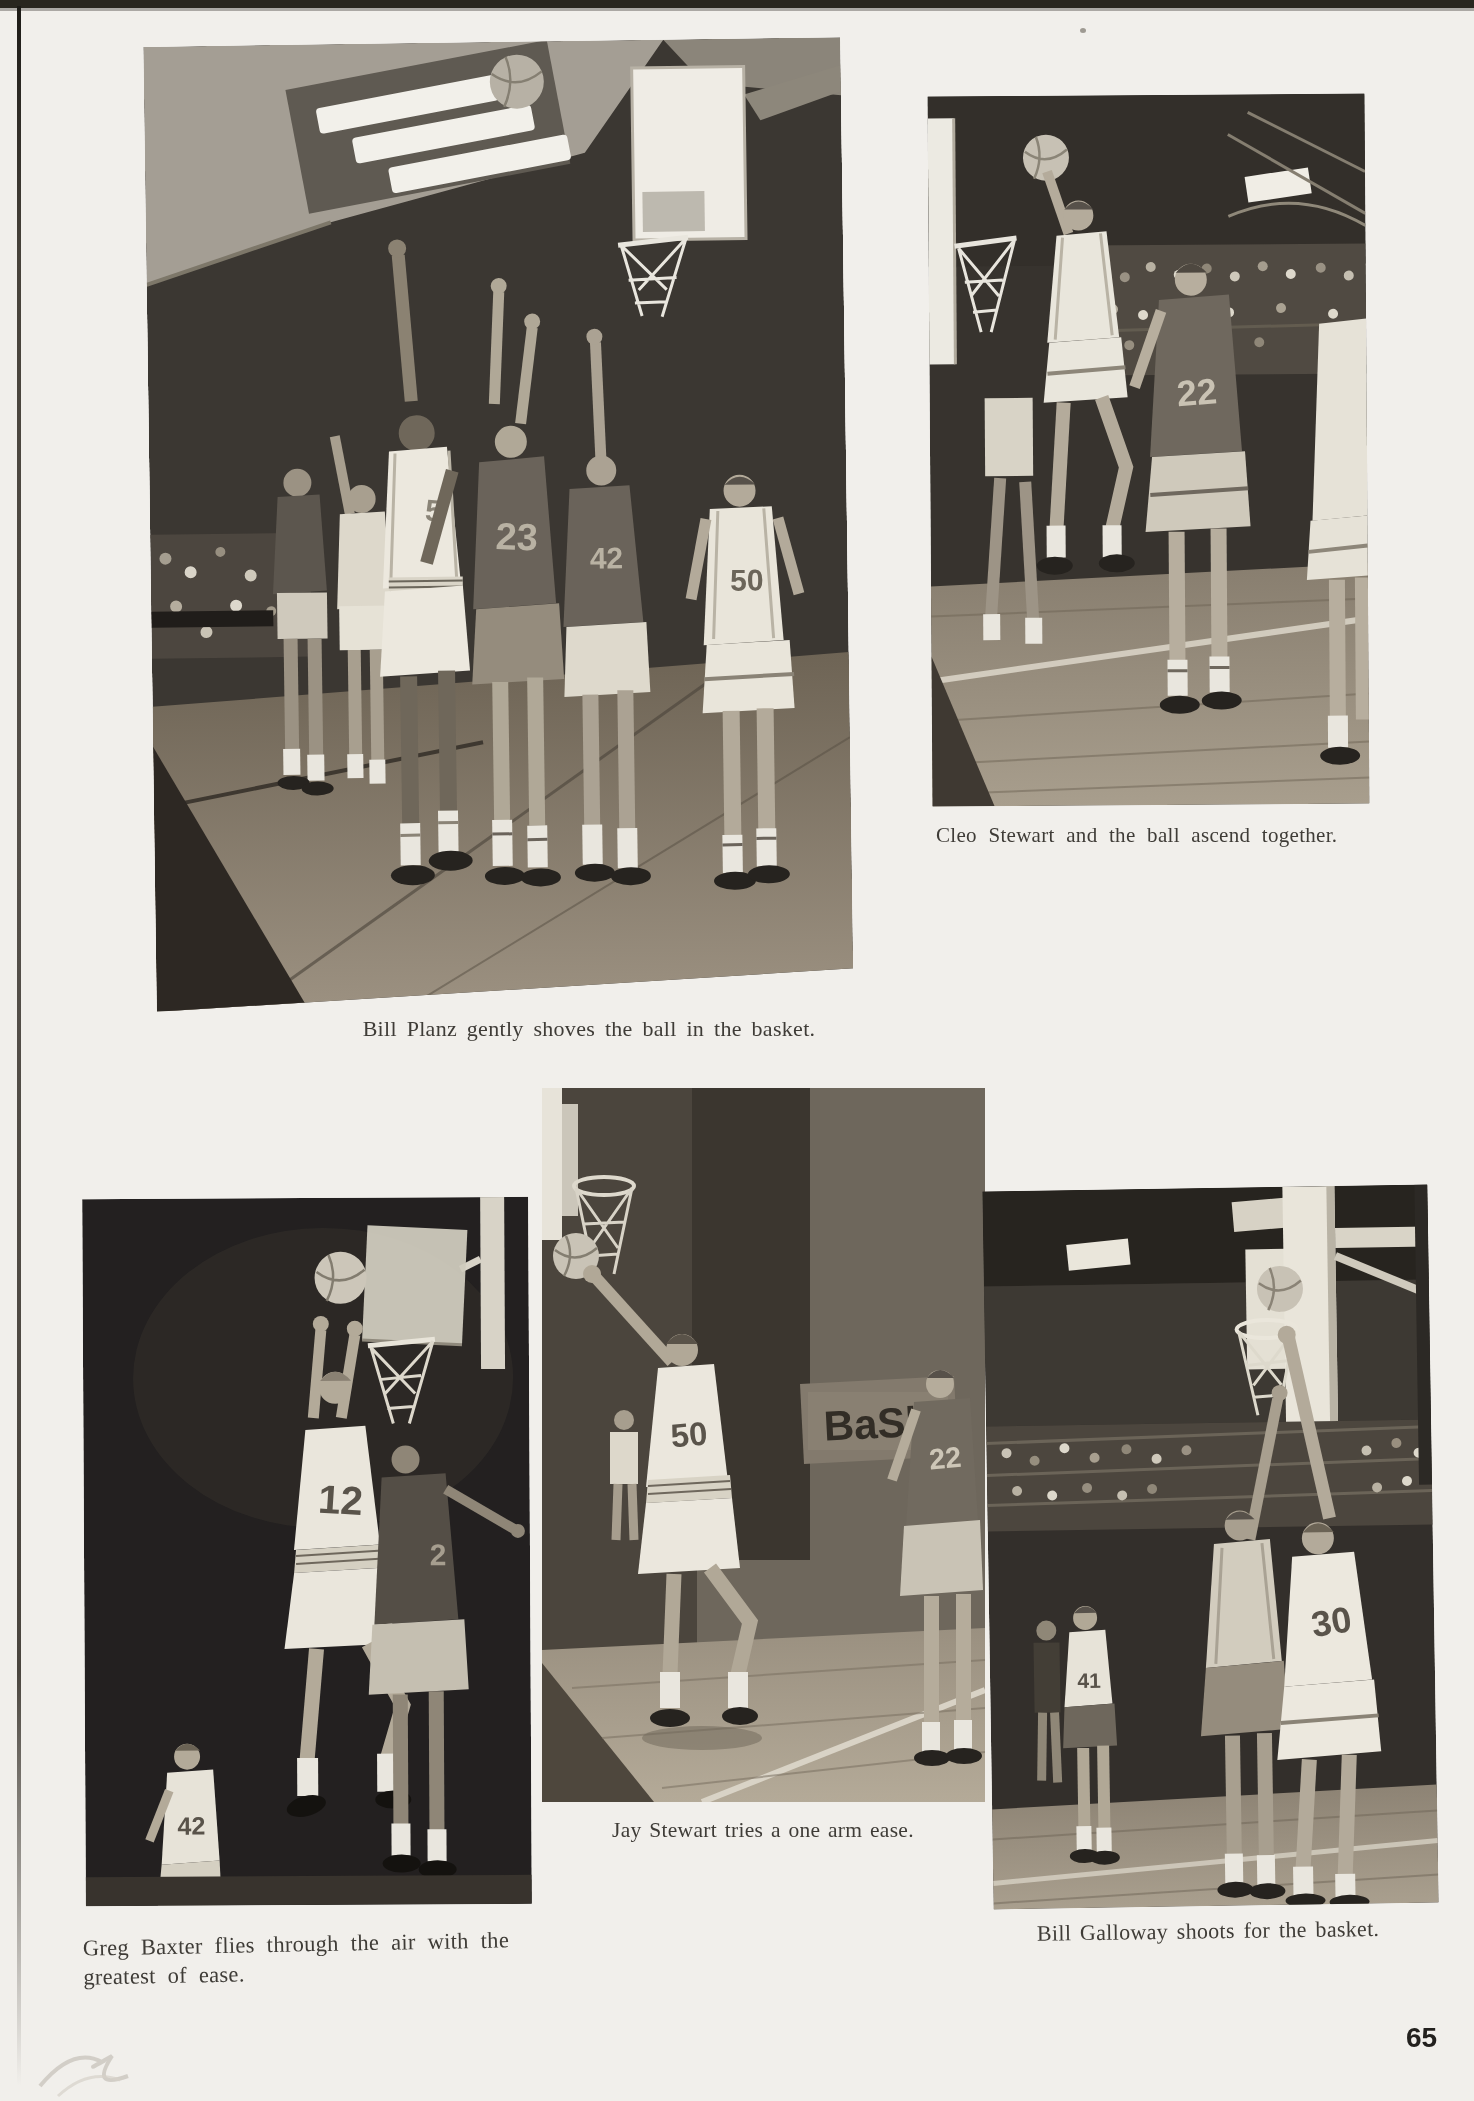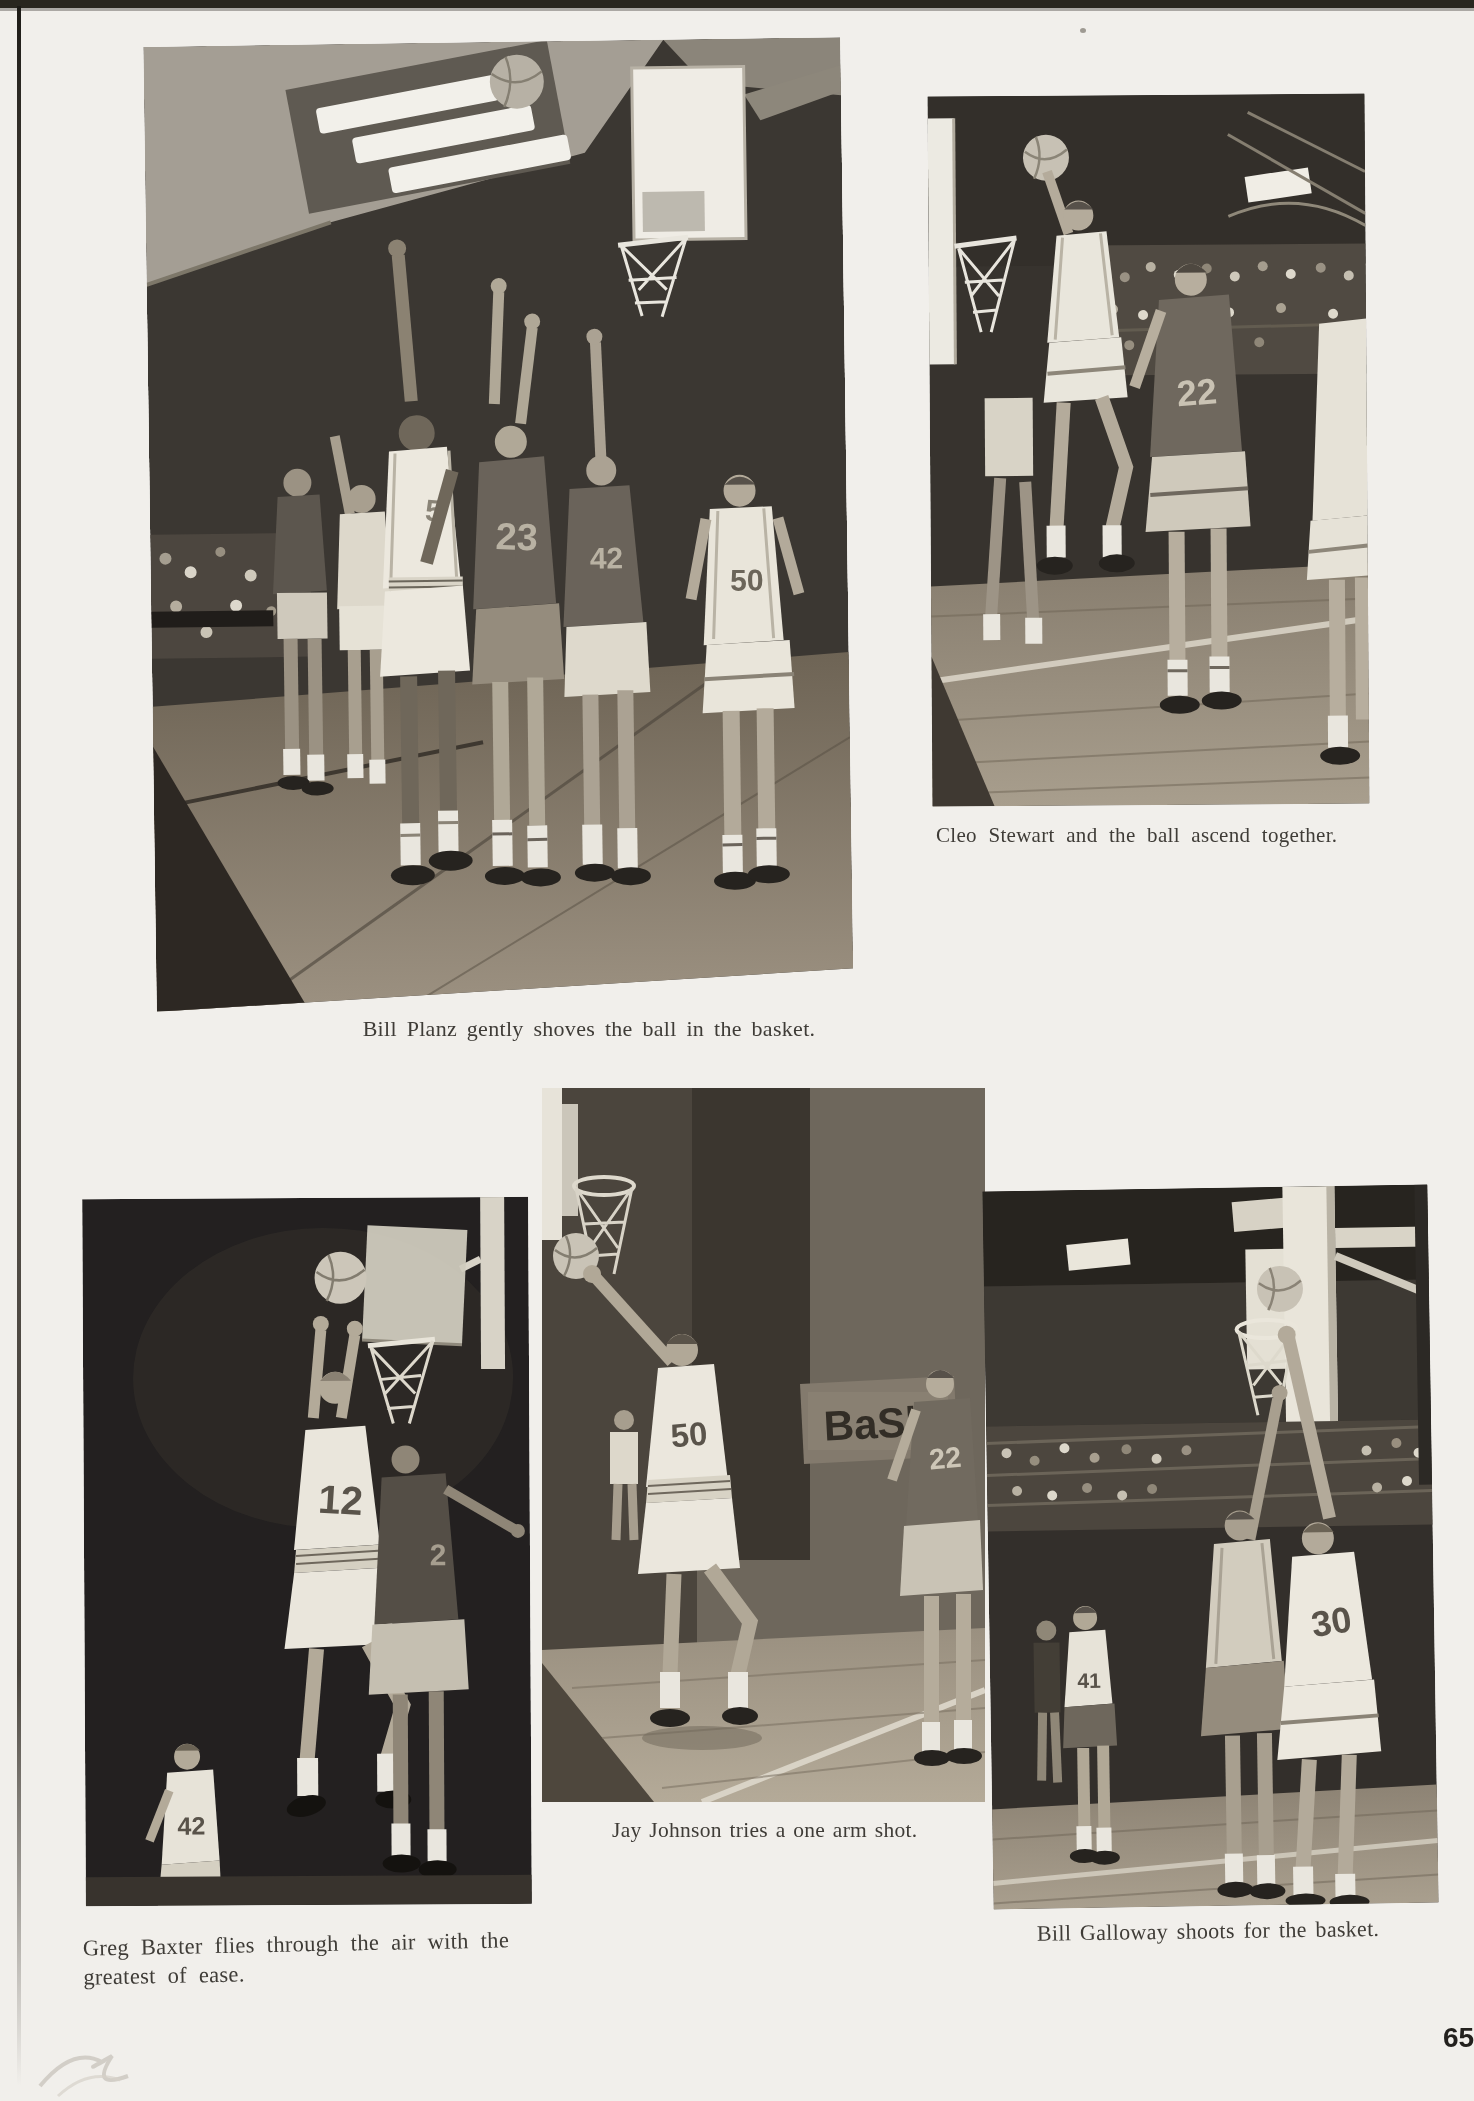--- a/index.html
+++ b/index.html
@@ -23,21 +23,21 @@
   .p4{left:542px;top:1088px;width:443px;height:714px;}
   .p5{left:988px;top:1188px;width:445px;height:718px;transform:rotate(-0.9deg);}
   
   .caption{position:absolute;color:#3f3c37;font-size:22px;letter-spacing:.3px;line-height:1.3;}
   .c1{left:289px;top:1015px;width:600px;word-spacing:4px;text-align:center;}
   .c2{left:936px;top:822px;width:440px;word-spacing:6px;font-size:21px;}
   .c3{left:83px;top:1929px;width:480px;word-spacing:6px;transform:rotate(-1.1deg);font-size:22.5px;}
   .c4{left:612px;top:1817px;width:370px;word-spacing:2px;font-size:21.5px;}
   .c5{left:1037px;top:1917px;width:390px;word-spacing:3px;transform:rotate(-0.8deg);}
   .pageno{position:absolute;left:1406px;top:2022px;font-family:"Liberation Sans",sans-serif;
-          font-weight:700;font-size:28px;color:#23211e;margin-left:37px;}
+          font-weight:700;font-size:28px;color:#23211e;}
   
   .jn{font-family:"Liberation Sans",sans-serif;font-weight:700;}
   .banner-txt{font-family:"Liberation Sans",sans-serif;font-weight:700;}
 </style>
 </head>
 <body>
 
 <div class="page">
 
   <div class="edge-top"></div>
@@ -457,21 +457,21 @@
       <polygon points="362,438 438,432 441,502 358,508" fill="#c9c3b5"></polygon>
       <rect x="382" y="508" width="15" height="128" fill="#b5ac9b"></rect>
           <rect x="414" y="506" width="15" height="132" fill="#b5ac9b"></rect>
       <rect x="380" y="634" width="18" height="30" fill="#e9e6de"></rect>
           <rect x="412" y="632" width="18" height="30" fill="#e9e6de"></rect>
       <ellipse cx="390" cy="670" rx="18" ry="8" fill="#26231f"></ellipse>
           <ellipse cx="422" cy="668" rx="18" ry="8" fill="#26231f"></ellipse>
     </g>
   </svg>
   </figure>
-  <div class="caption c4">Jay Johnson tries a one arm shot.</div>
+  <div class="caption c4">Jay Stewart tries a one arm ease.</div>
 
   <figure class="photo p5">
   <svg viewBox="0 0 445 718" width="445" height="718">
     <defs>
       <linearGradient id="g5f" x1="0" y1="0" x2="0" y2="1">
         <stop offset="0" stop-color="#8d8374"></stop>
             <stop offset="1" stop-color="#a99f8e"></stop>
       </linearGradient>
     </defs>
     <rect width="445" height="718" fill="#332f2b"></rect>

